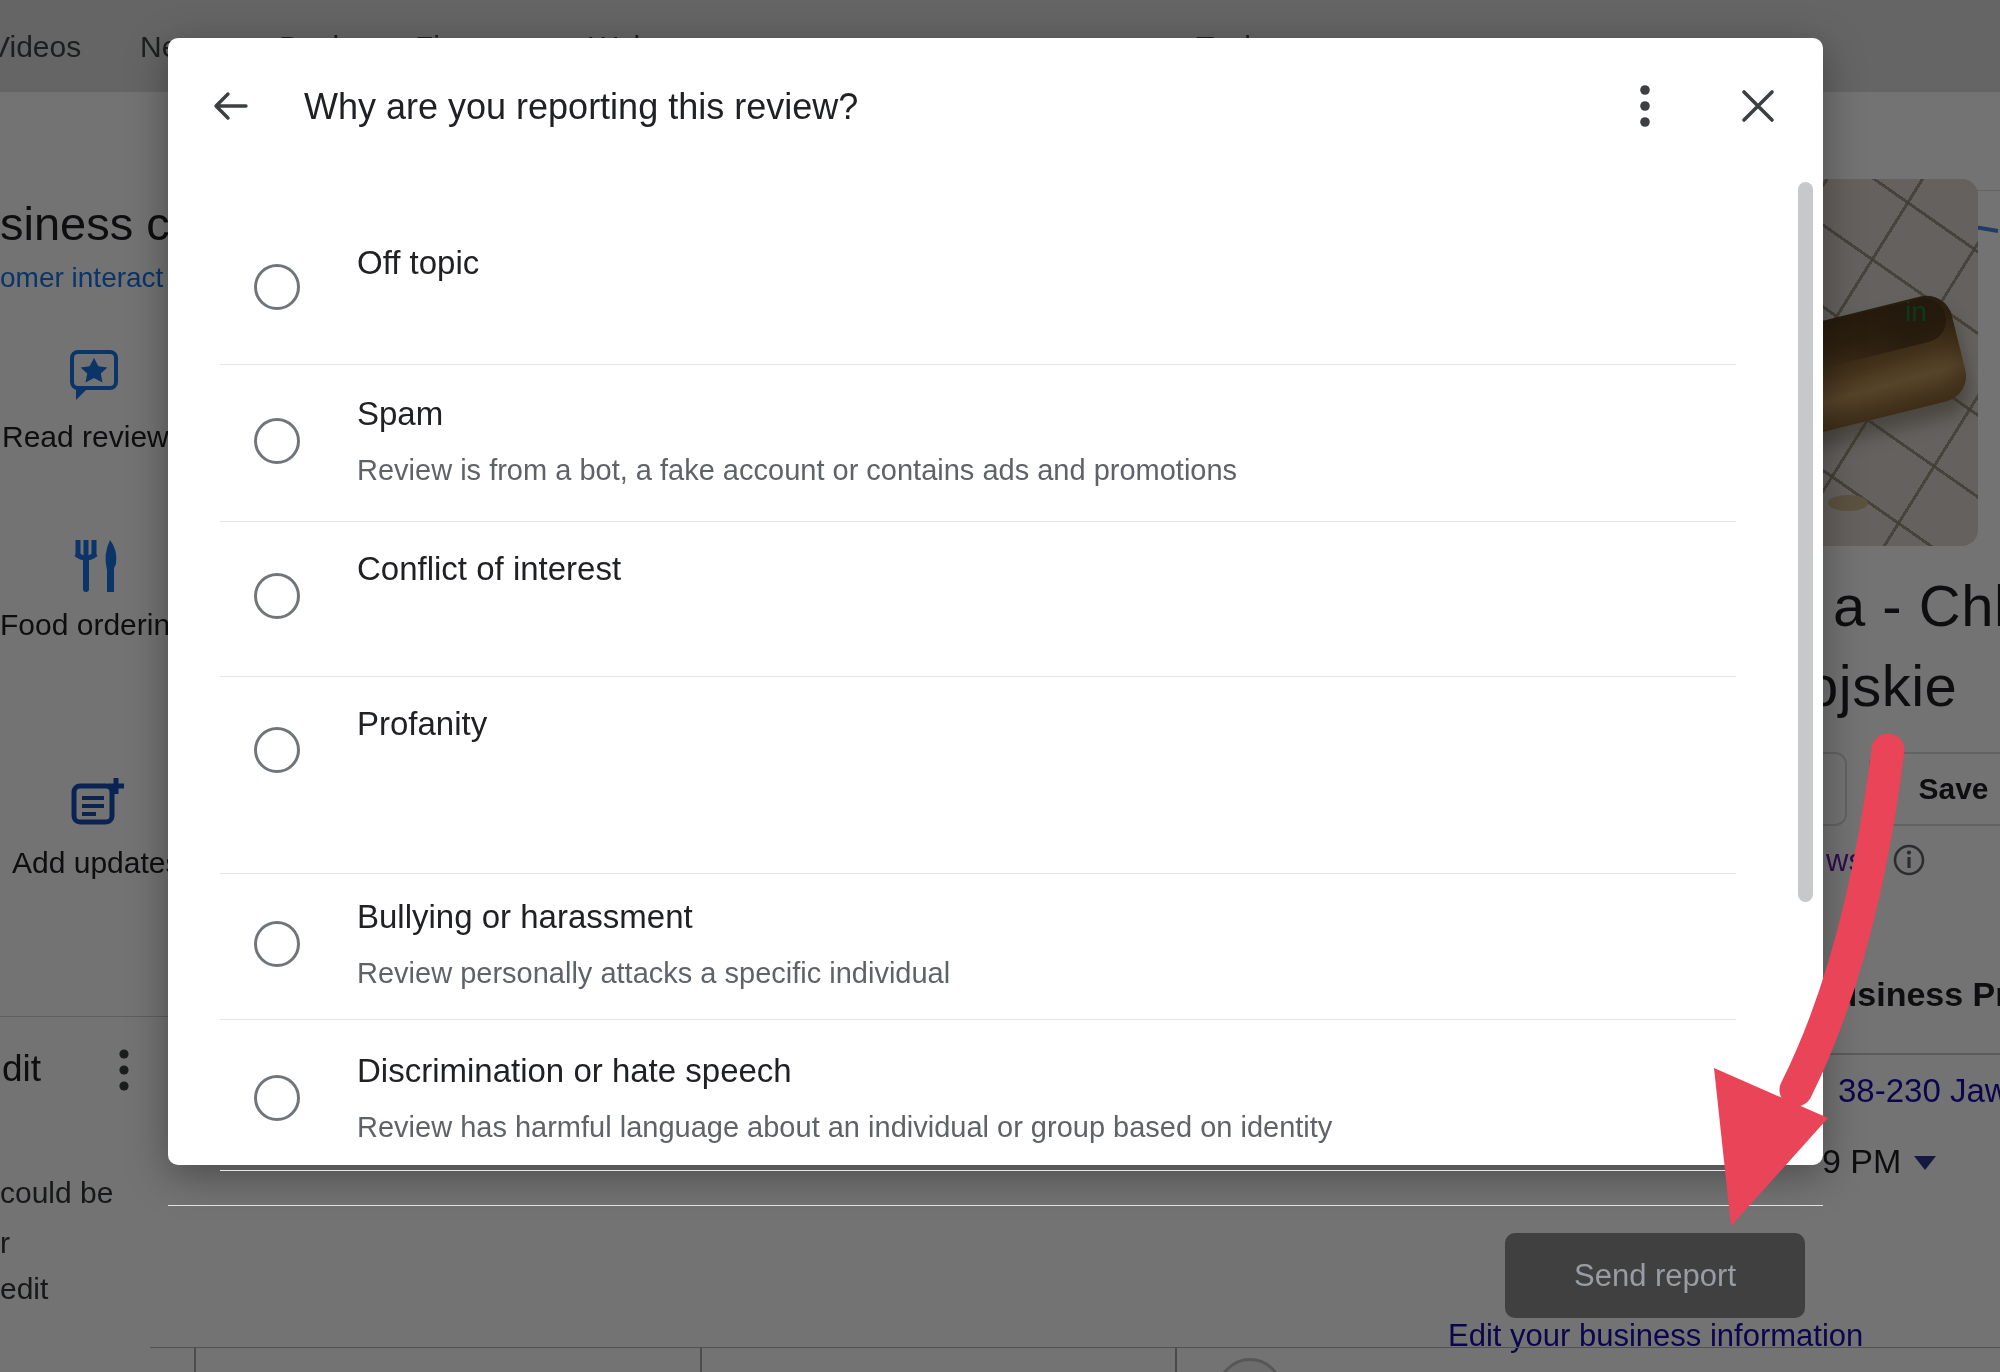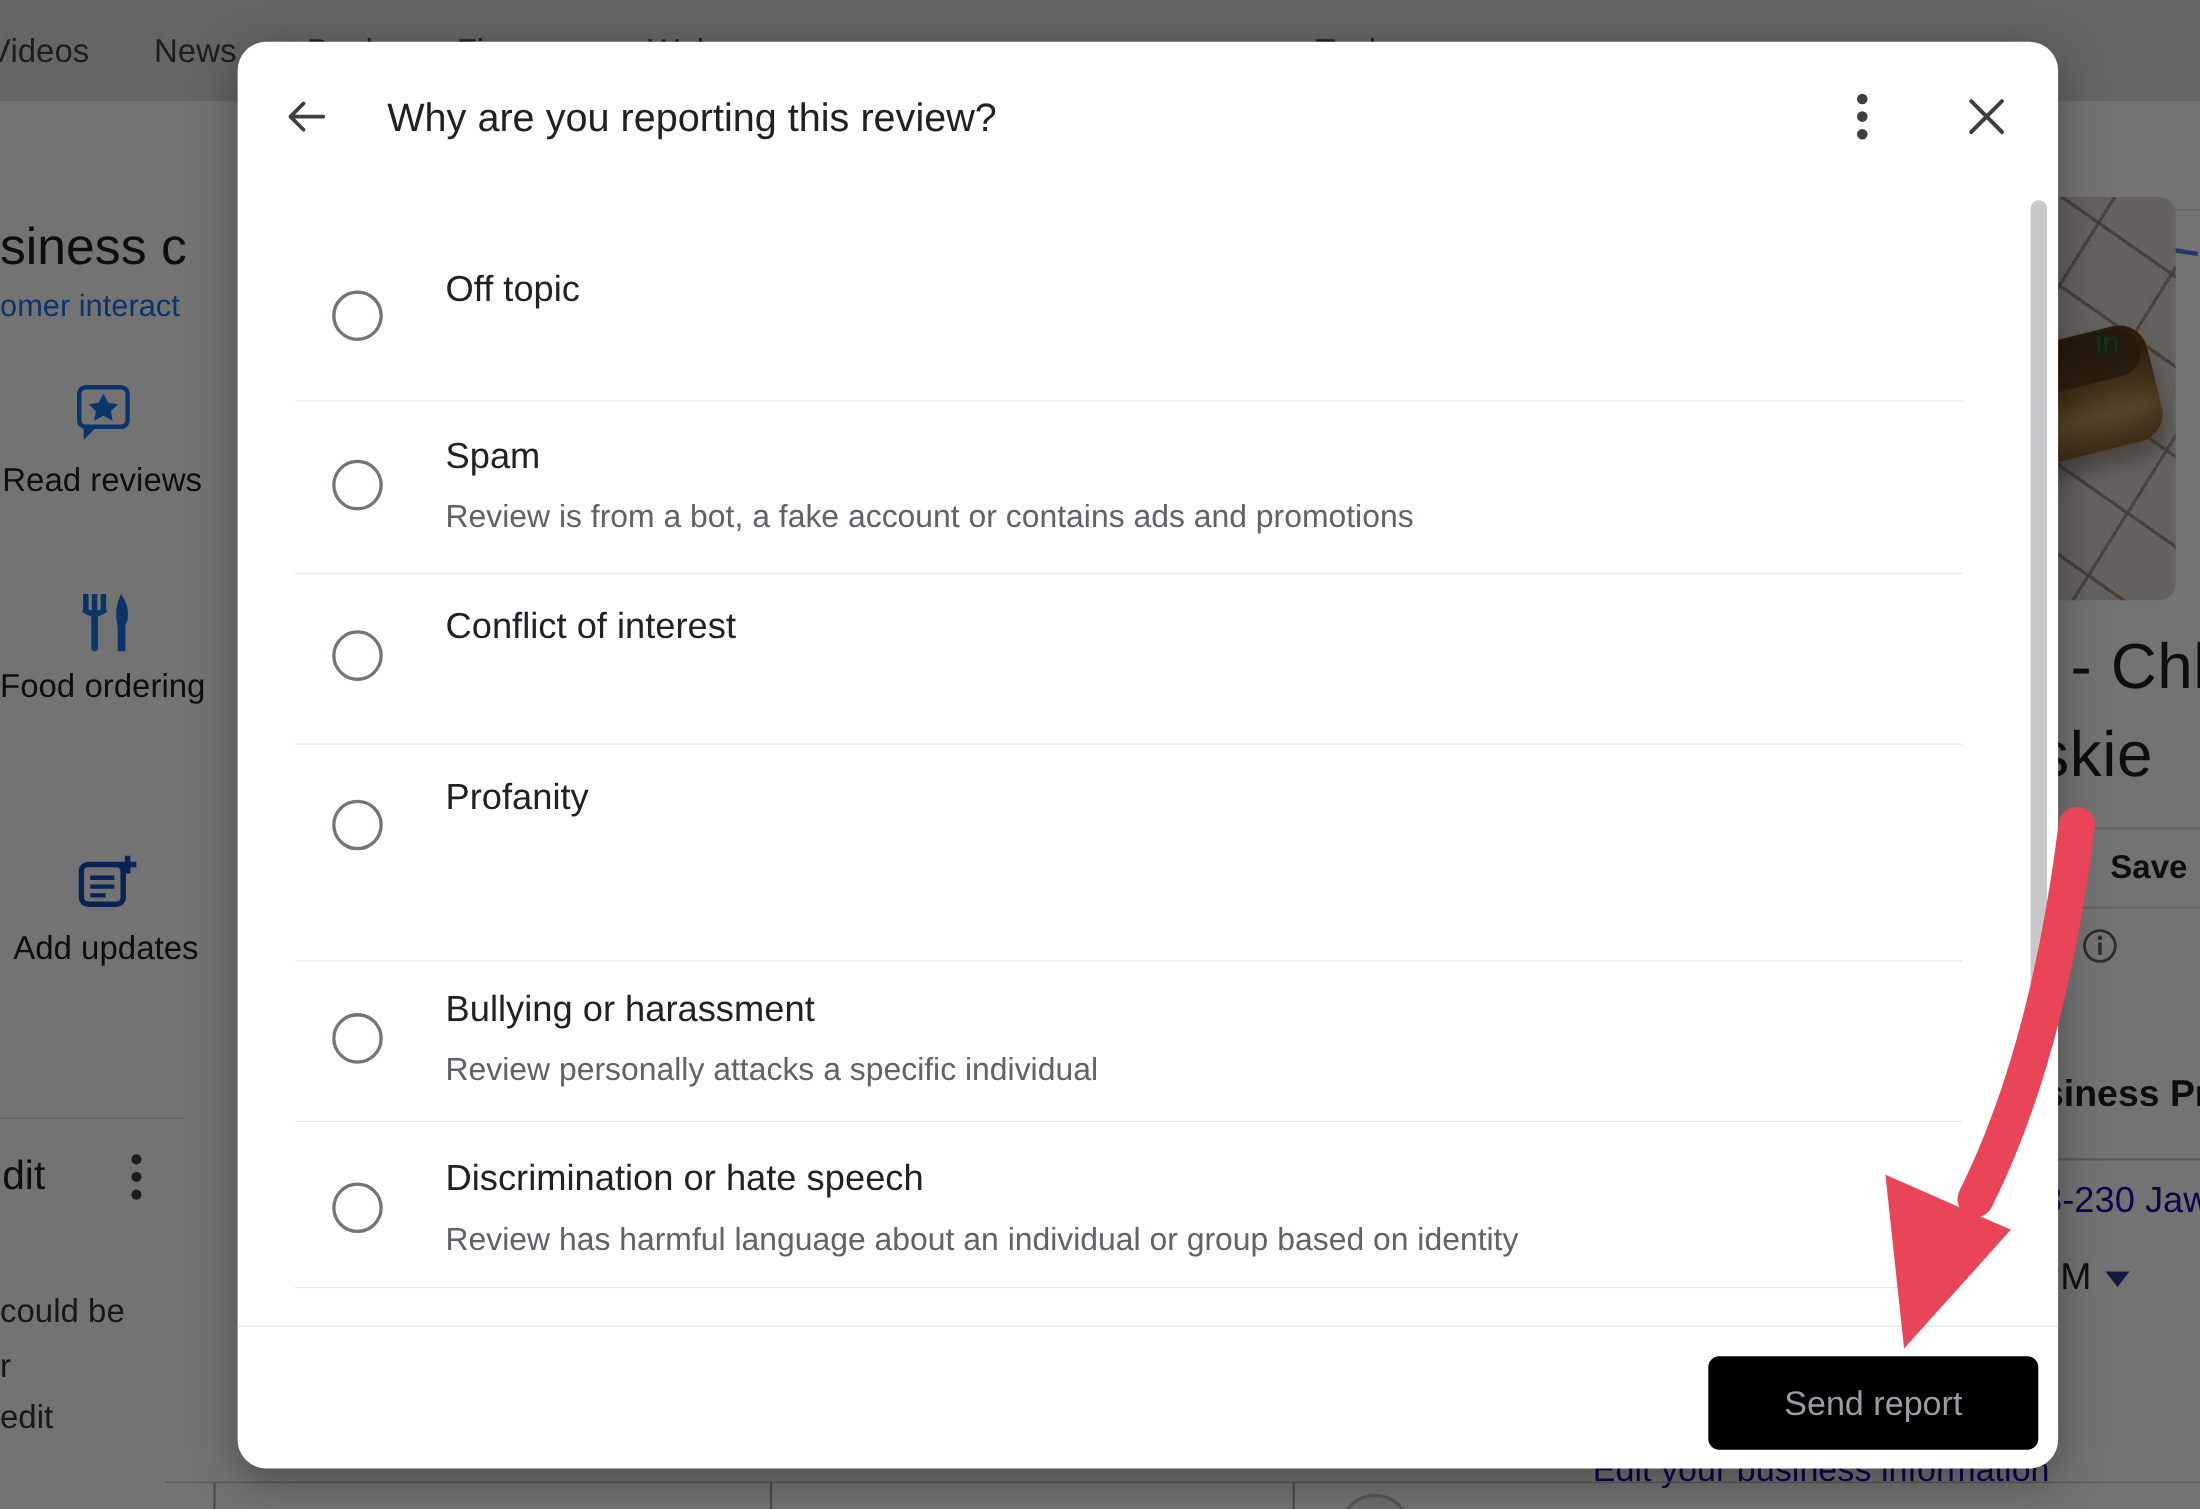--- a/index.html
+++ b/index.html
@@ -37,31 +37,31 @@
   .rtext{position:absolute;white-space:nowrap;}
   .caret{position:absolute;width:0;height:0;border-left:11px solid transparent;border-right:11px solid transparent;
          border-top:14px solid #2b3890;}
   .avatar-circ{position:absolute;left:1217px;top:1358px;width:60px;height:60px;border-radius:50%;
                border:3px solid #c2c2c2;background:#efefef;}
 
   
   .scrim{position:absolute;inset:0;background:rgba(0,0,0,0.55);}
 
   
-  .dialog{position:absolute;left:168px;top:38px;width:1655px;height:1297px;background:#fff;border-radius:26px;
-          box-shadow:0 10px 40px rgba(0,0,0,.35);margin-left:48px;}
+  .dialog{position:absolute;left:168px;top:38px;width:1655px;height:1127px;background:#fff;border-radius:10px;
+          box-shadow:0 10px 40px rgba(0,0,0,.35);}
   .dlg-title{position:absolute;left:136px;top:48px;font-size:36px;color:#202124;white-space:nowrap;}
   .icon-btn{position:absolute;width:44px;height:44px;display:flex;align-items:center;justify-content:center;cursor:pointer;}
   .divider{position:absolute;left:52px;width:1516px;height:1px;background:#e4e6e8;}
   .radio{position:absolute;width:46px;height:46px;border:3px solid #70757a;border-radius:50%;box-sizing:border-box;background:#fff;}
   .opt-title{position:absolute;left:189px;font-size:33px;color:#202124;white-space:nowrap;}
   .opt-desc{position:absolute;left:189px;font-size:29px;color:#5f6368;line-height:47px;width:1390px;white-space:pre-line;}
   .foot-divider{position:absolute;left:0;top:1167px;width:1655px;height:1px;background:#e0e2e4;}
   .send-btn{position:absolute;left:1337px;top:1195px;width:300px;height:85px;border:none;border-radius:10px;
-            background:#000000;color:#979da3;font-size:31px;font-family:inherit;}
+            background:#404040;color:#979da3;font-size:31px;font-family:inherit;}
   .scroll-thumb{position:absolute;left:1630px;top:144px;width:15px;height:720px;border-radius:9px;background:#c6c8ca;}
 
   .arrow-svg{position:absolute;left:0;top:0;pointer-events:none;}
 </style>
 </head>
 <body>
 
 <div class="stage">
 
   <div class="bg">

